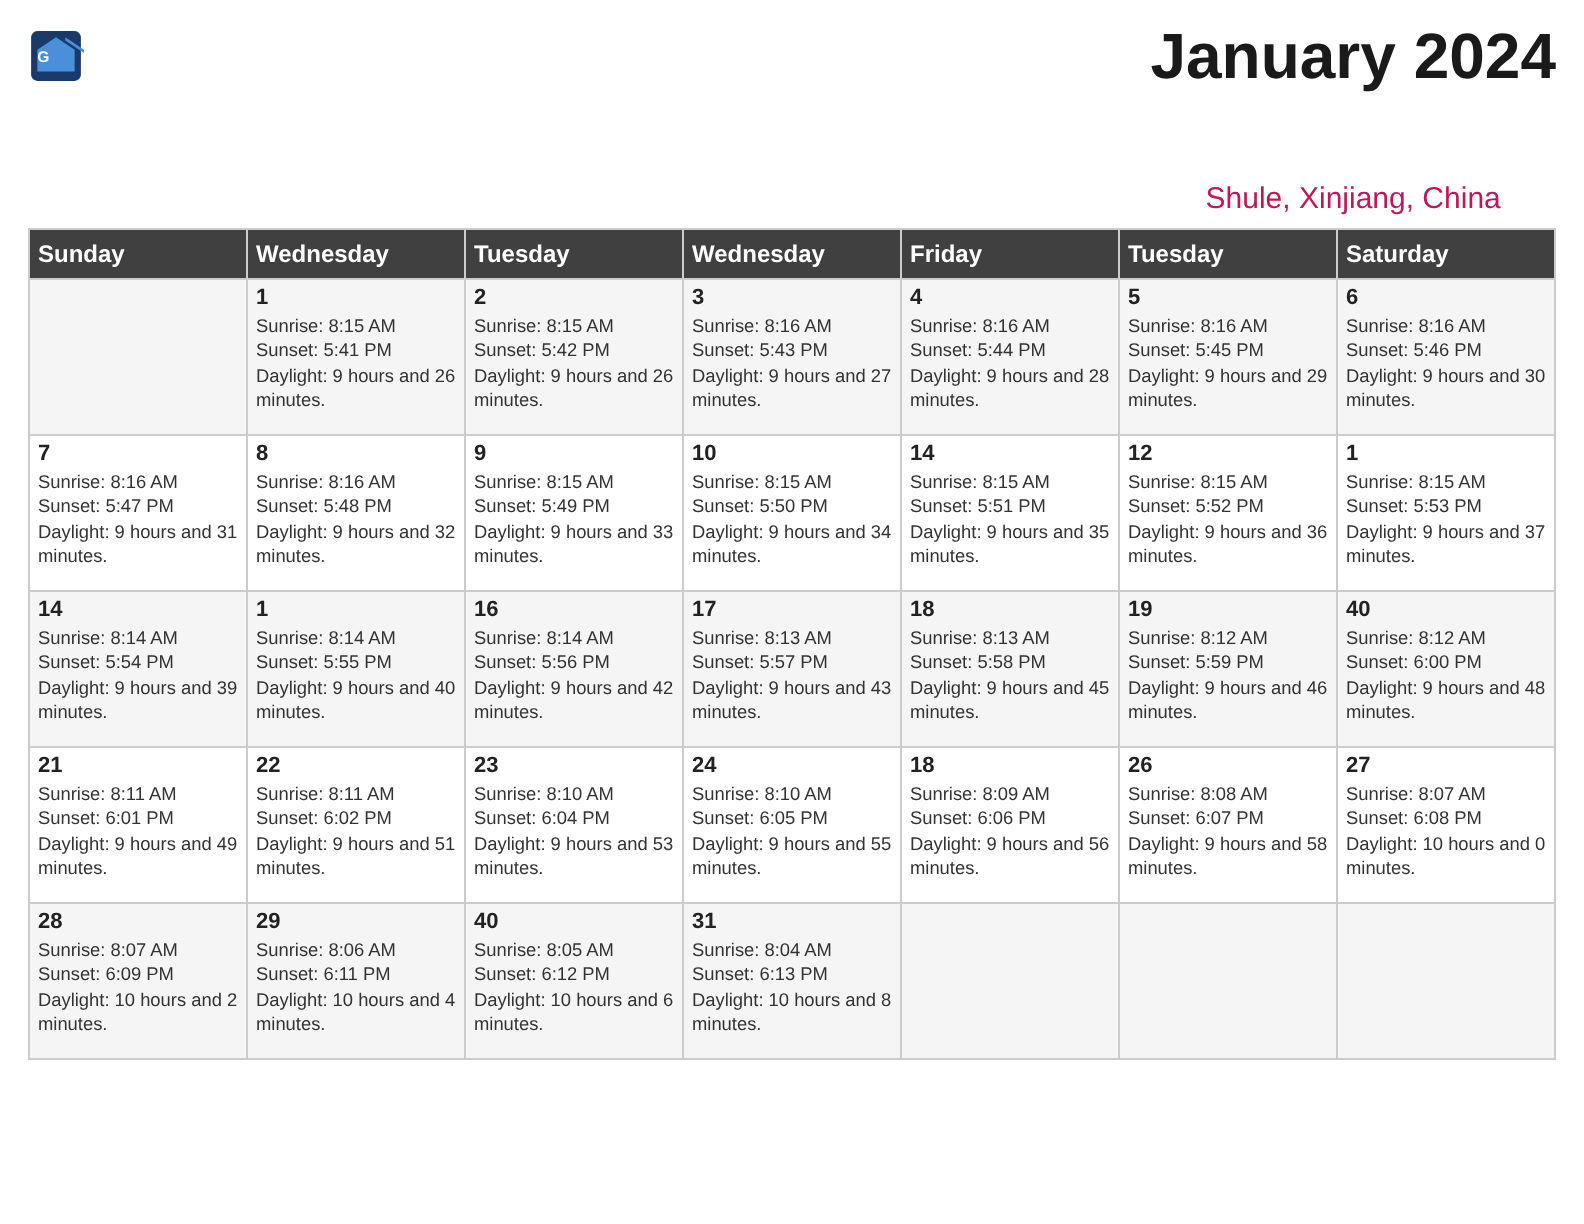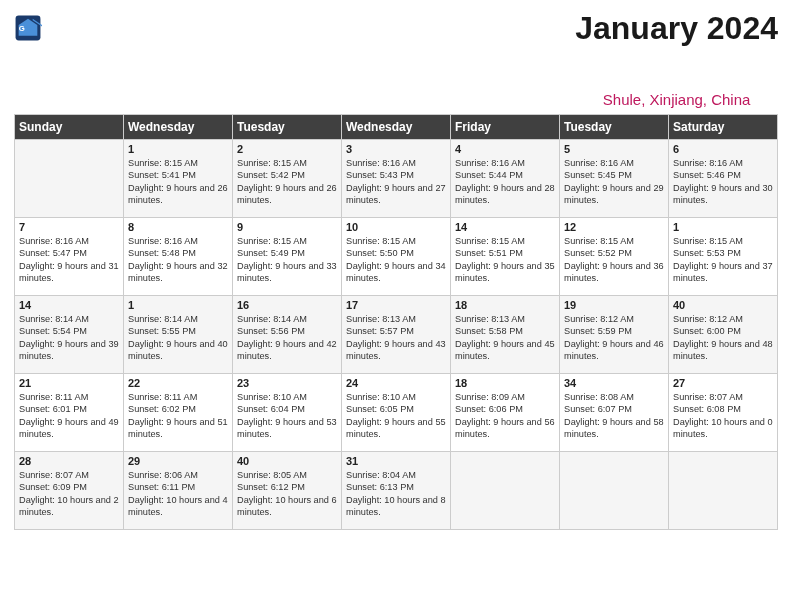--- a/index.html
+++ b/index.html
@@ -217,21 +217,21 @@
           </td>
           <td>
             <span class="day-num">24</span>
             <div class="cell-text">Sunrise: 8:10 AM<br>Sunset: 6:05 PM<br>Daylight: 9 hours and 55 minutes.</div>
           </td>
           <td>
             <span class="day-num">18</span>
             <div class="cell-text">Sunrise: 8:09 AM<br>Sunset: 6:06 PM<br>Daylight: 9 hours and 56 minutes.</div>
           </td>
           <td>
-            <span class="day-num">34</span>
+            <span class="day-num">26</span>
             <div class="cell-text">Sunrise: 8:08 AM<br>Sunset: 6:07 PM<br>Daylight: 9 hours and 58 minutes.</div>
           </td>
           <td>
             <span class="day-num">27</span>
             <div class="cell-text">Sunrise: 8:07 AM<br>Sunset: 6:08 PM<br>Daylight: 10 hours and 0 minutes.</div>
           </td>
         </tr>
         <tr>
           <td>
             <span class="day-num">28</span>

